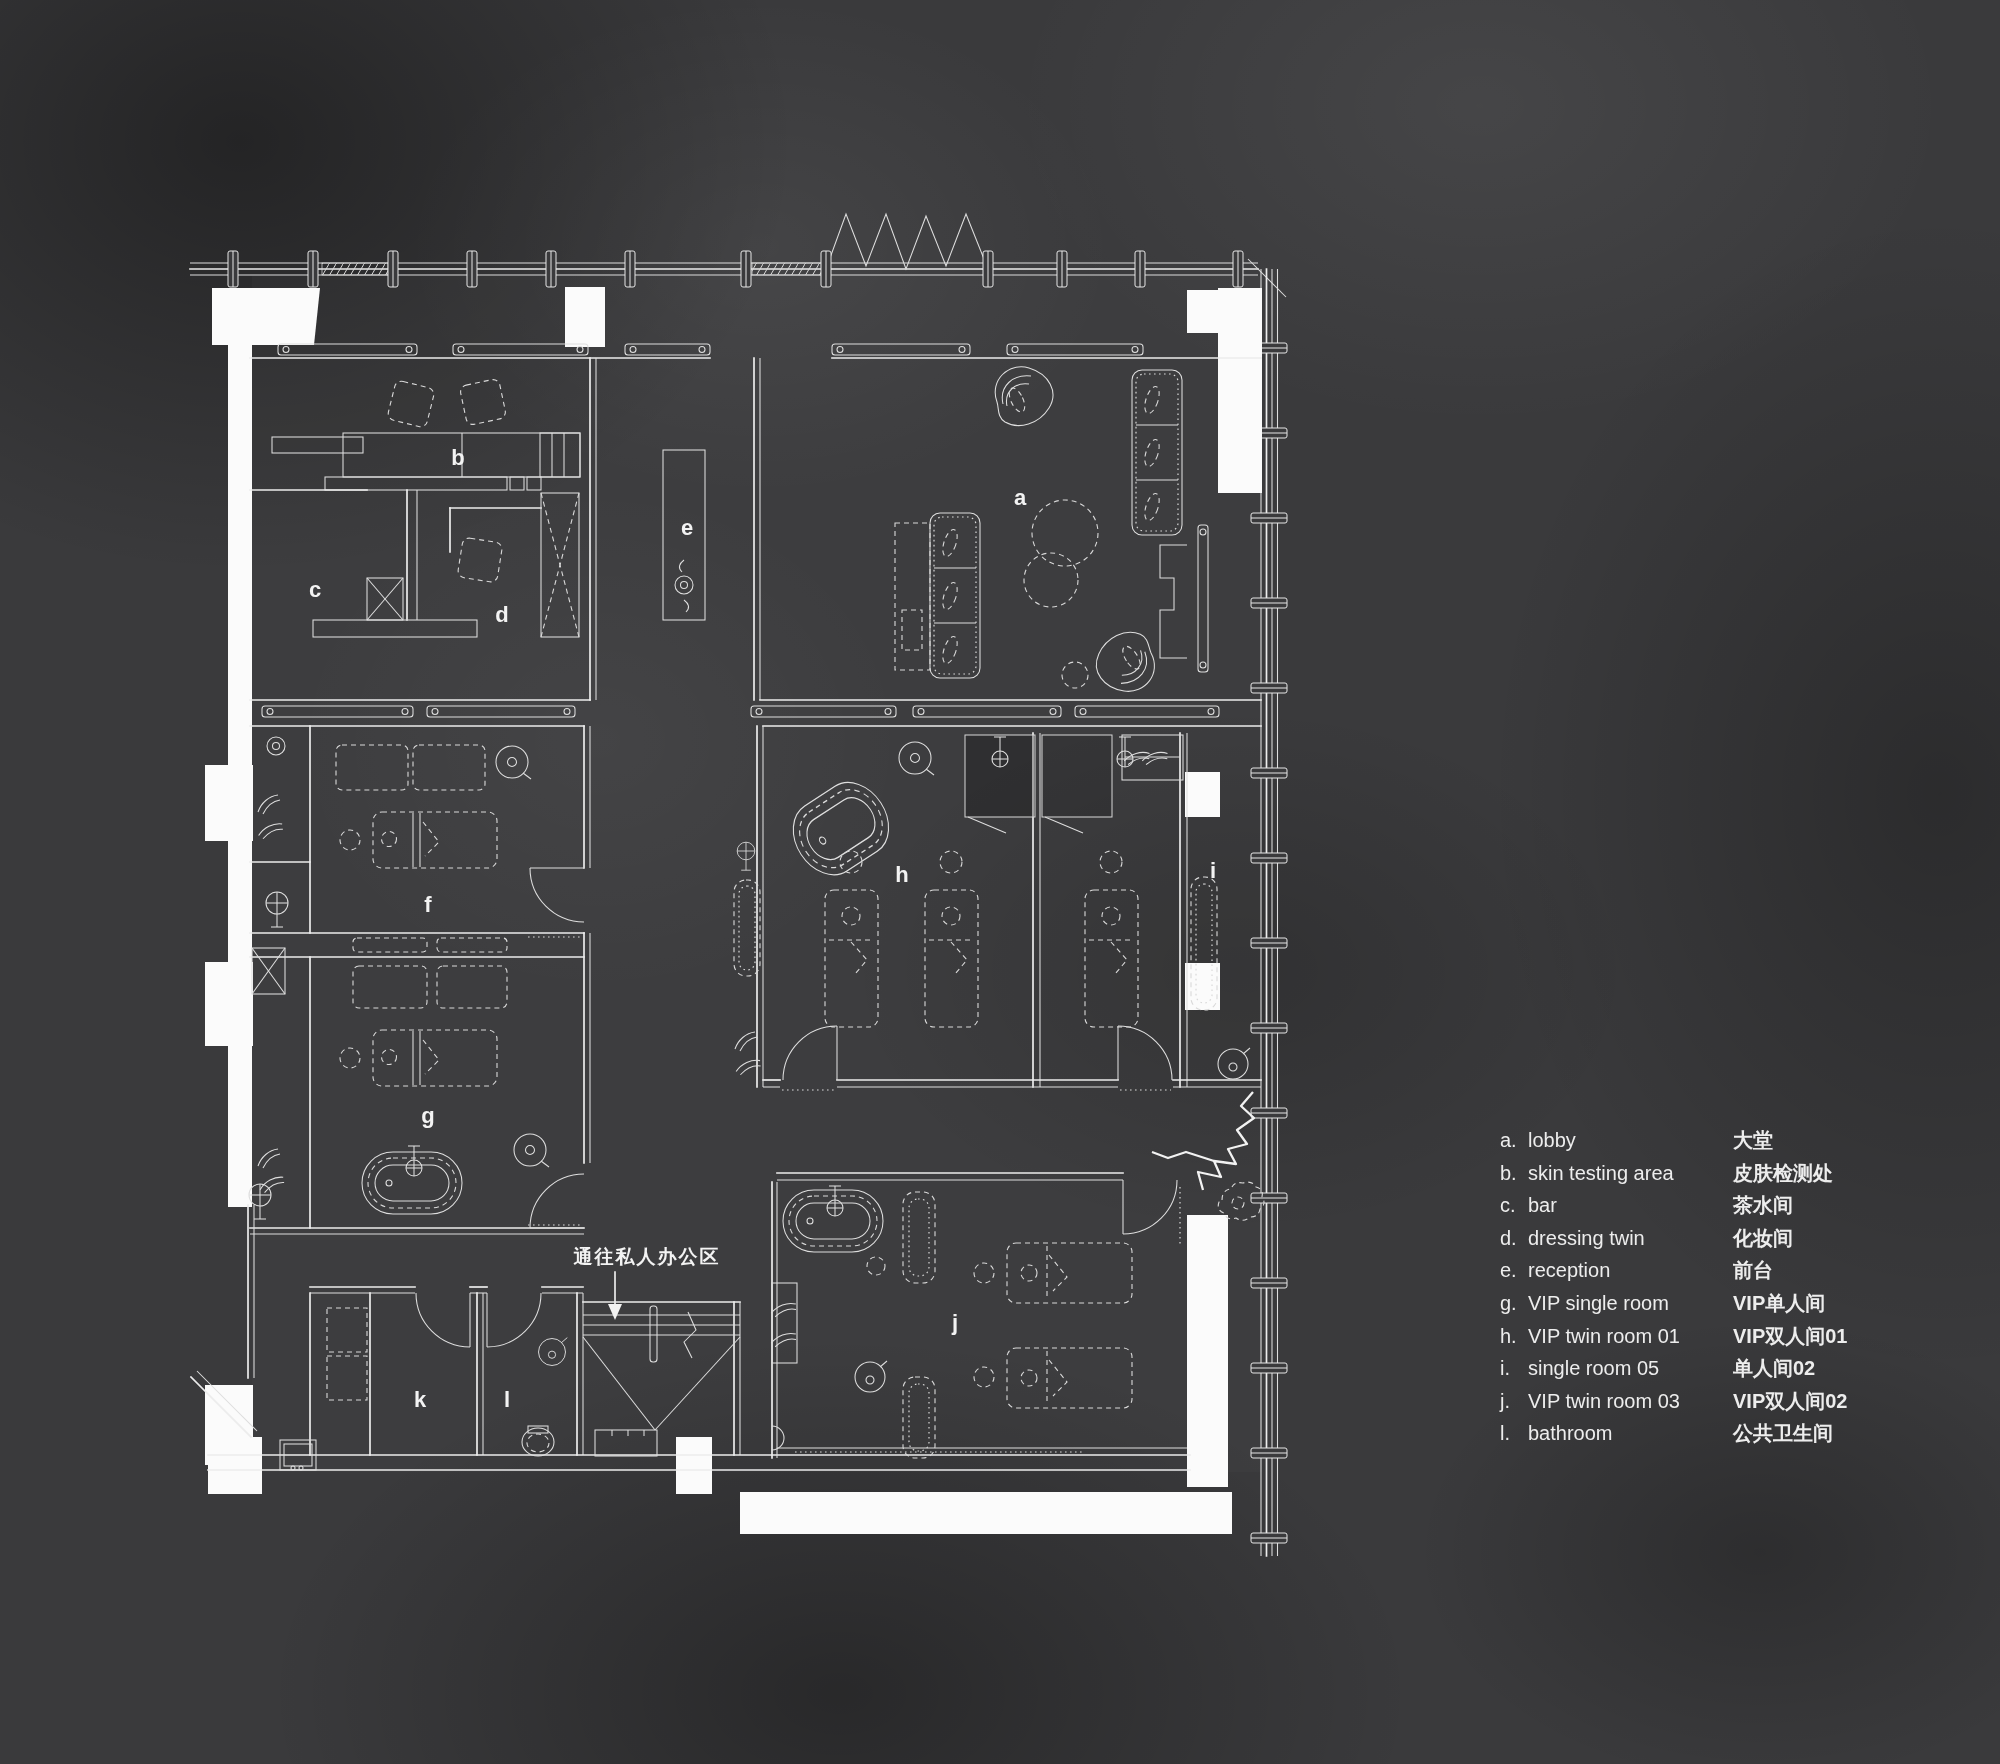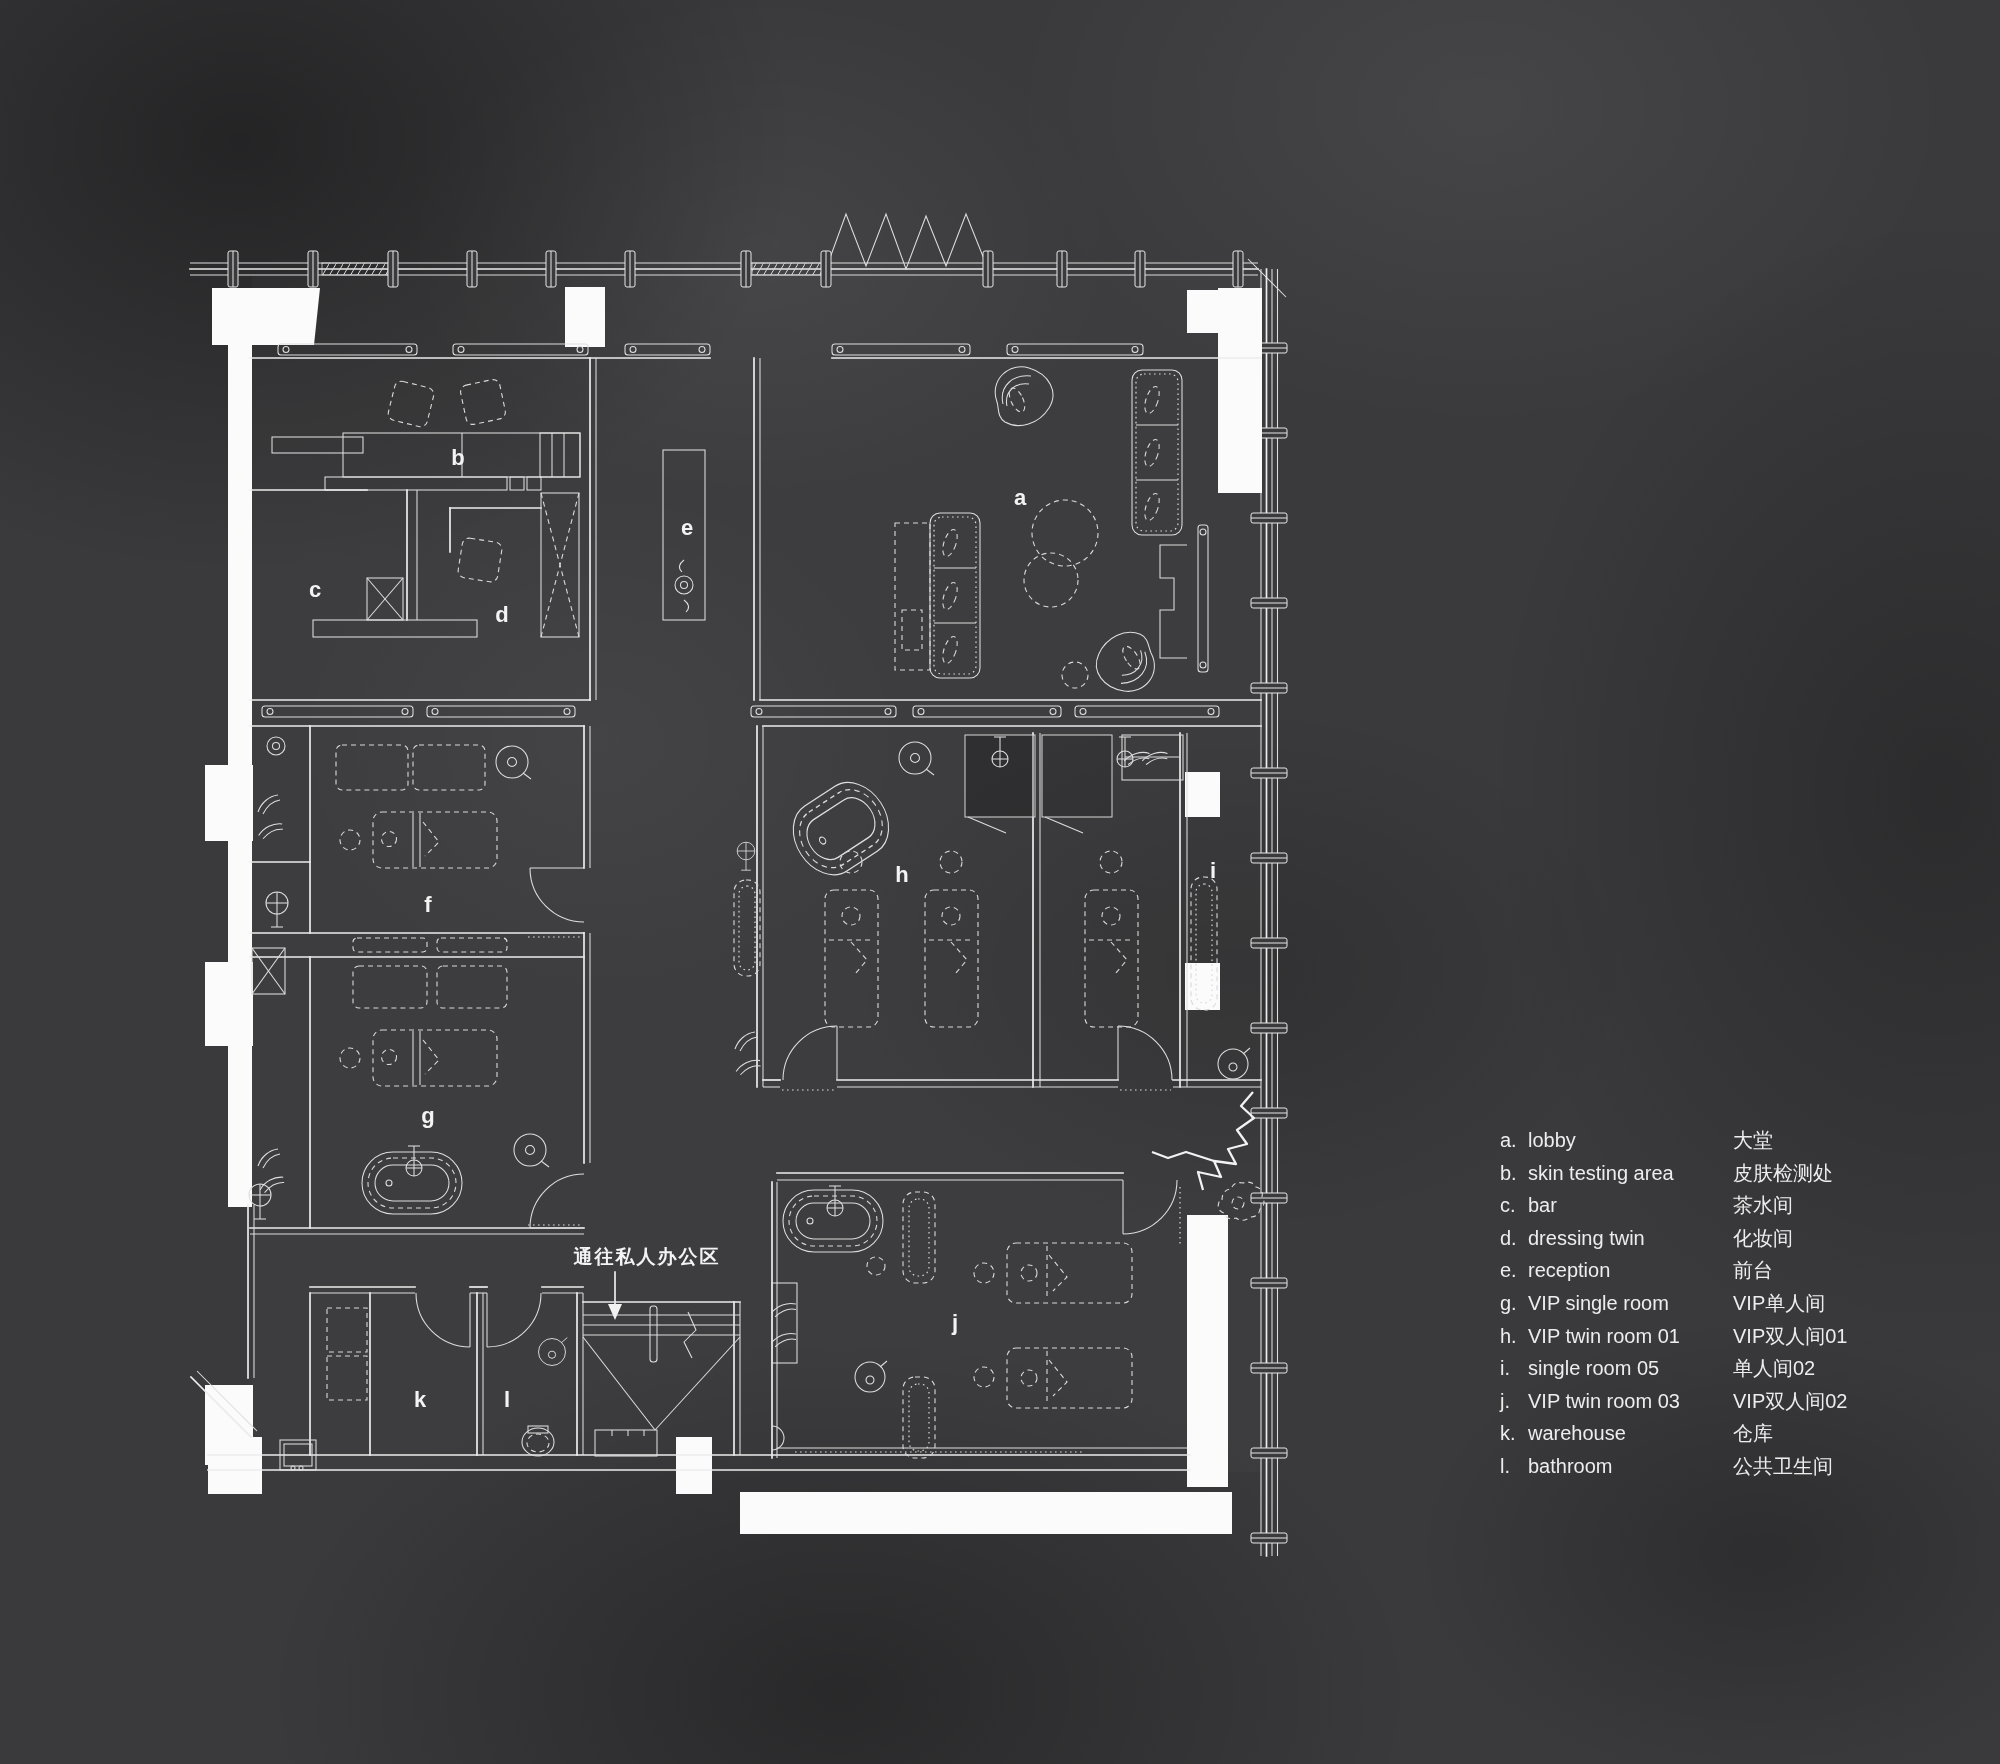--- a/index.html
+++ b/index.html
@@ -22,21 +22,21 @@
   svg .d{stroke:#d9d9d9;stroke-width:1.1;fill:none;stroke-dasharray:5 4}
   svg .o{stroke:#d9d9d9;stroke-width:1.2;fill:none;stroke-dasharray:1.6 3.4}
   svg .m{fill:#fbfbfb;stroke:none}
   svg .ck{stroke:#f2f2f2;stroke-width:2.3;fill:none;stroke-linejoin:round}
   svg text.rl{font:600 22px "Liberation Sans",sans-serif;fill:#f3f3f3;text-anchor:middle}
   svg text.an{font:700 19px "Liberation Sans",sans-serif;fill:#f3f3f3;text-anchor:middle;letter-spacing:2px}
   .legend{position:absolute;left:1500px;top:1124px;width:440px;color:#ededed;
           font:400 20px/32.6px "Liberation Sans",sans-serif;}
   .lrow{position:relative;height:32.6px;white-space:nowrap}
   .ll{display:inline-block;width:28px}
-  .lz{position:absolute;left:233px;top:0;font-weight:400}
+  .lz{position:absolute;left:233px;top:0;font-weight:700}
 </style>
 </head>
 <body>
 
 <div class="stage">
 
 <svg width="2000" height="1764" viewBox="0 0 2000 1764">
   <defs>
     <pattern id="dots" width="9" height="9" patternUnits="userSpaceOnUse">
       <circle cx="2.2" cy="2.2" r="1.1" fill="#cfcfcf"></circle>
@@ -523,16 +523,15 @@
   <div class="legend">
     <div class="lrow"><span class="ll">a.</span><span class="le">lobby</span><span class="lz">大堂</span></div>
     <div class="lrow"><span class="ll">b.</span><span class="le">skin testing area</span><span class="lz">皮肤检测处</span></div>
     <div class="lrow"><span class="ll">c.</span><span class="le">bar</span><span class="lz">茶水间</span></div>
     <div class="lrow"><span class="ll">d.</span><span class="le">dressing twin</span><span class="lz">化妆间</span></div>
     <div class="lrow"><span class="ll">e.</span><span class="le">reception</span><span class="lz">前台</span></div>
     <div class="lrow"><span class="ll">g.</span><span class="le">VIP single room</span><span class="lz">VIP单人间</span></div>
     <div class="lrow"><span class="ll">h.</span><span class="le">VIP twin room 01</span><span class="lz">VIP双人间01</span></div>
     <div class="lrow"><span class="ll">i.</span><span class="le">single room 05</span><span class="lz">单人间02</span></div>
     <div class="lrow"><span class="ll">j.</span><span class="le">VIP twin room 03</span><span class="lz">VIP双人间02</span></div>
-    <div class="lrow"><span class="ll">k.</span><span class="le">warehouse</span><span class="lz">仓库</span></div>
     <div class="lrow"><span class="ll">l.</span><span class="le">bathroom</span><span class="lz">公共卫生间</span></div>
   </div>
 </div>
 
 </body></html>

